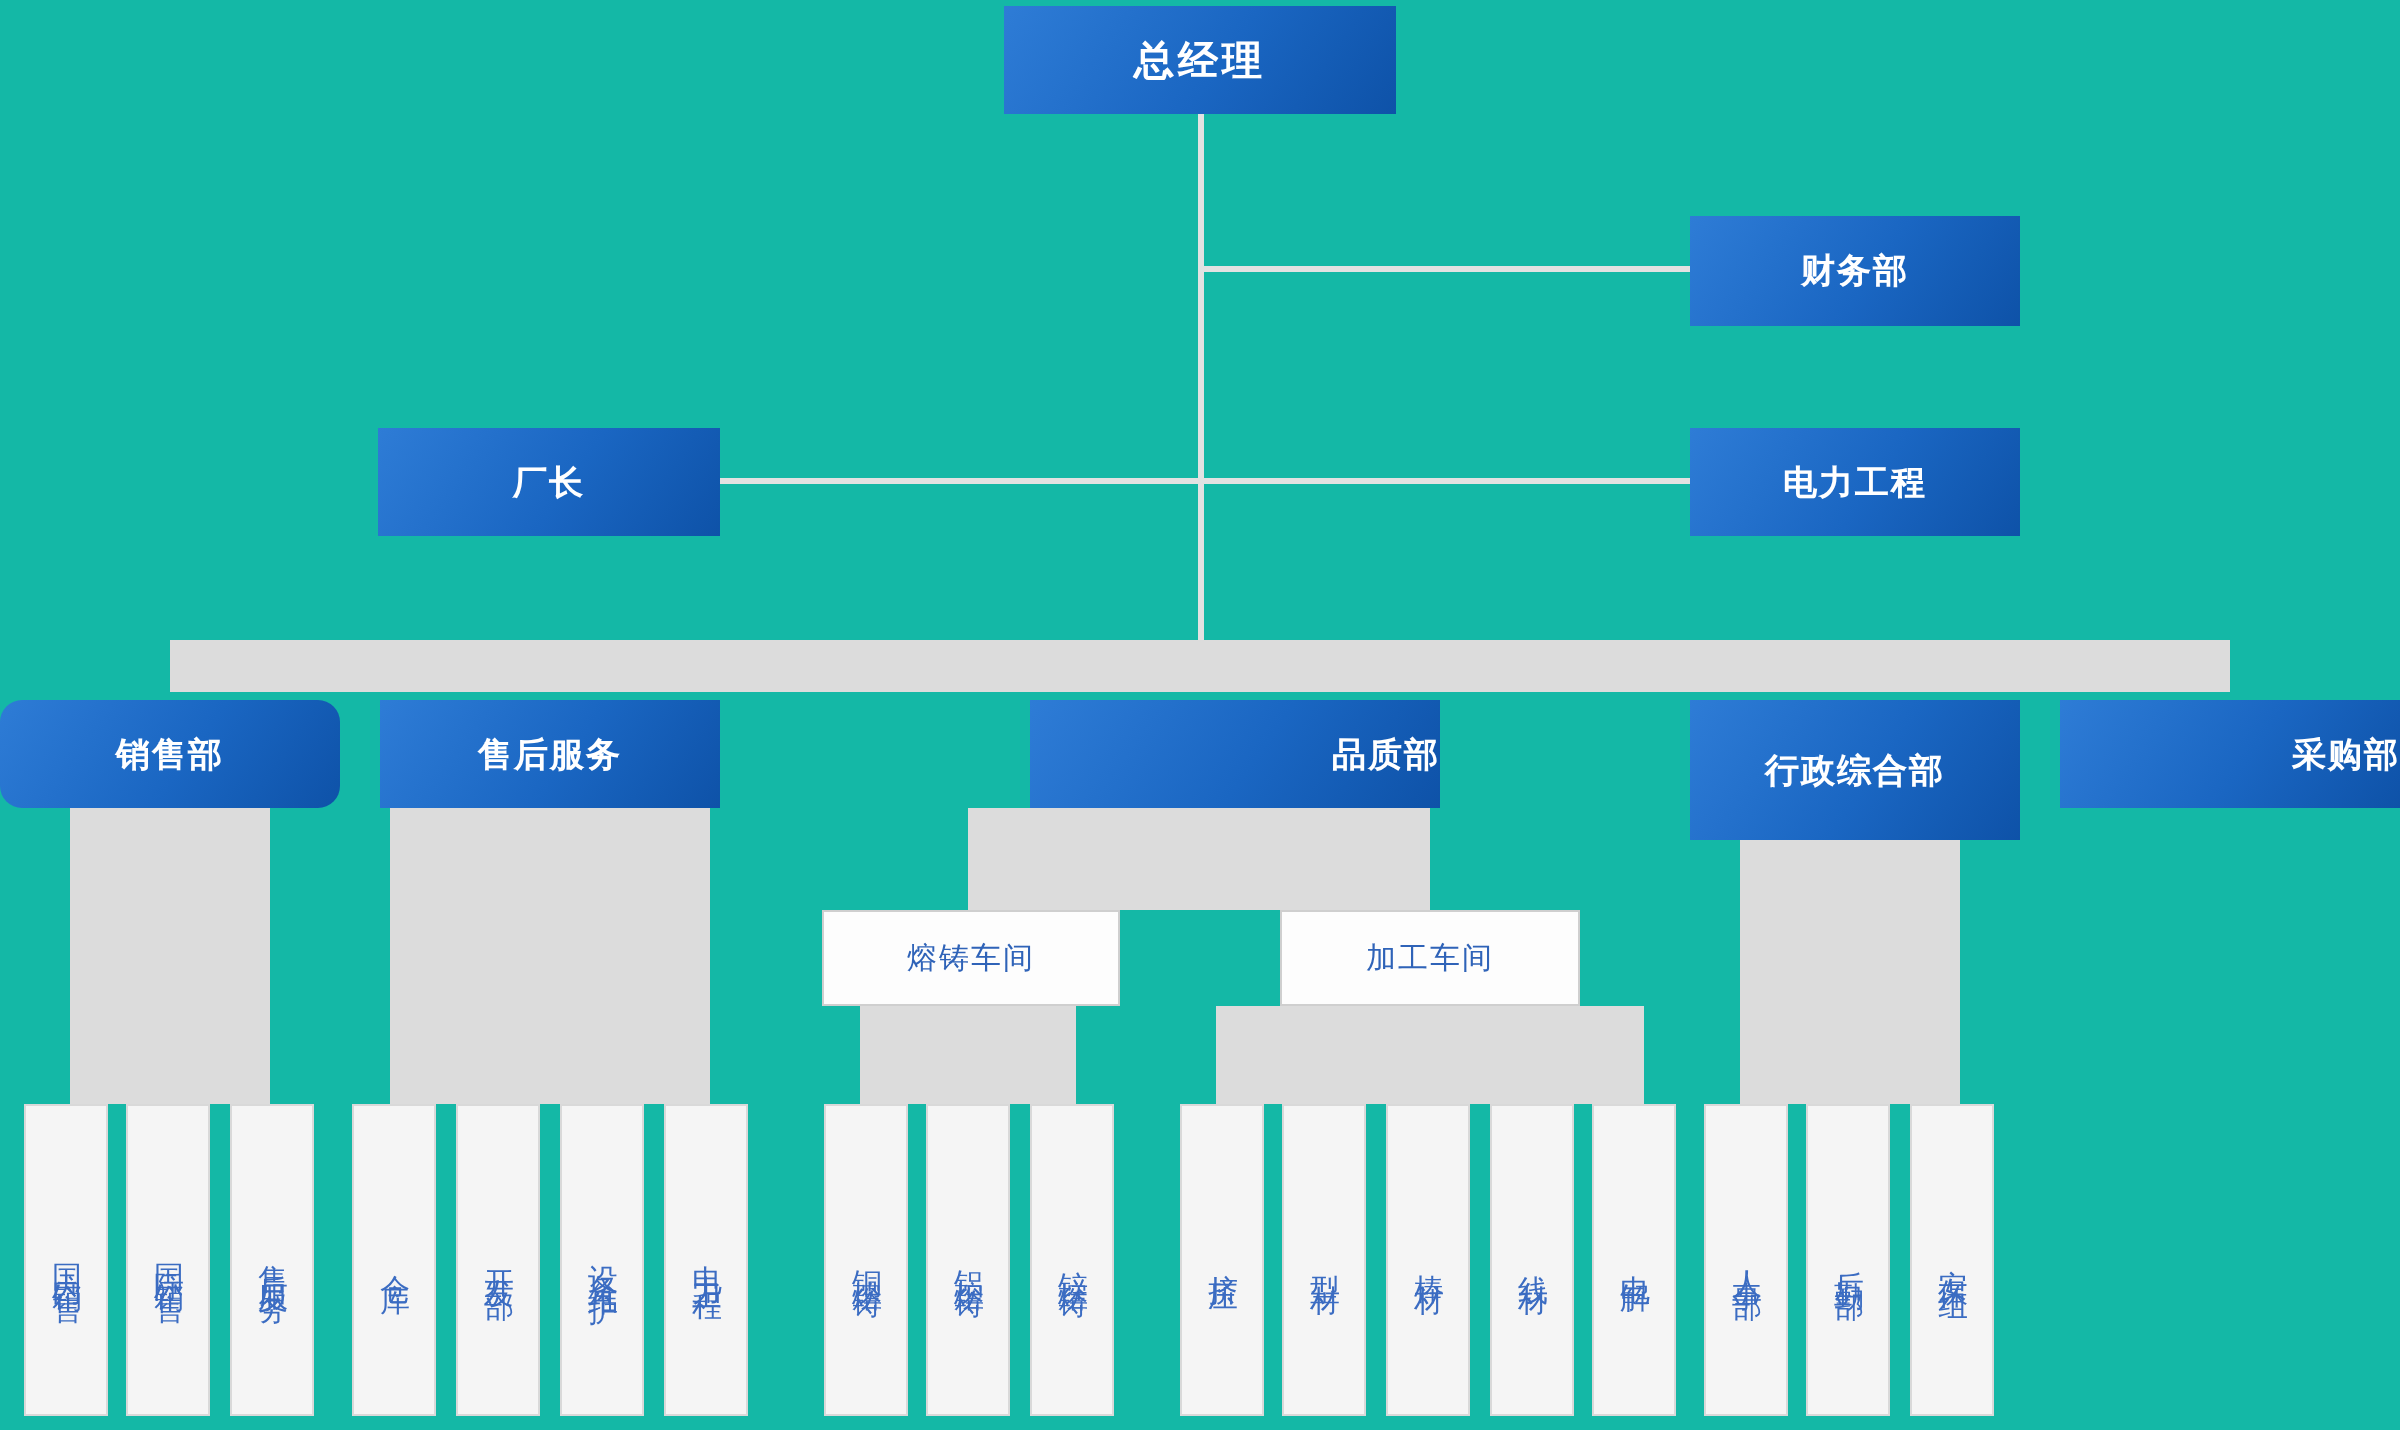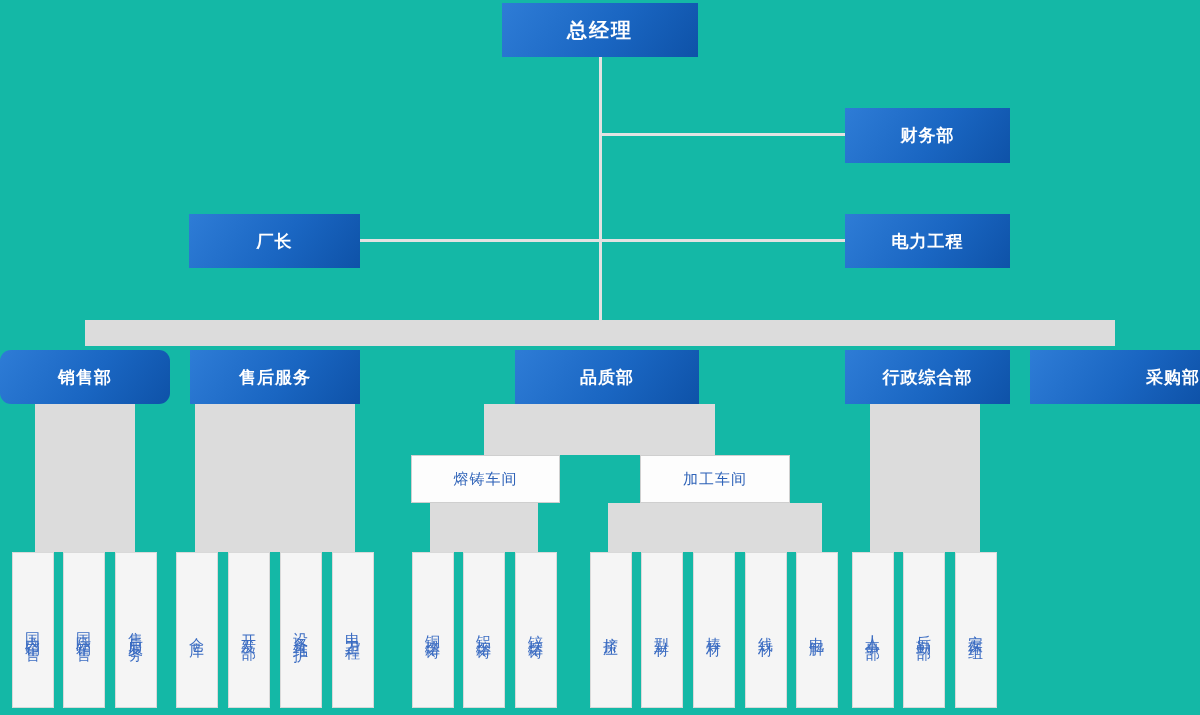--- a/index.html
+++ b/index.html
@@ -75,24 +75,24 @@
   <div class="bb" style="left:845px;top:214px;width:165px;height:54px;">
     <span>电力工程</span>
   </div>
 
   <div class="bb" style="left:0px;top:350px;width:170px;height:54px;border-radius:11px;">
     <span>销售部</span>
   </div>
   <div class="bb" style="left:190px;top:350px;width:170px;height:54px;">
     <span>售后服务</span>
   </div>
-  <div class="bb" style="left:515px;top:350px;width:184px;height:54px;">
+  <div class="bb" style="left:515px;top:350px;width:205px;height:54px;justify-content:flex-end;">
     <span>品质部</span>
   </div>
-  <div class="bb" style="left:845px;top:350px;width:165px;height:54px;">
+  <div class="bb" style="left:845px;top:350px;width:165px;height:70px;">
     <span>行政综合部</span>
   </div>
   <div class="bb" style="left:1030px;top:350px;width:170px;height:54px;justify-content:flex-end;">
     <span>采购部</span>
   </div>
 
   <div class="wb" style="left:411px;top:455px;width:147px;height:46px;">
     <span>熔铸车间</span>
   </div>
   <div class="wb" style="left:640px;top:455px;width:148px;height:46px;">

